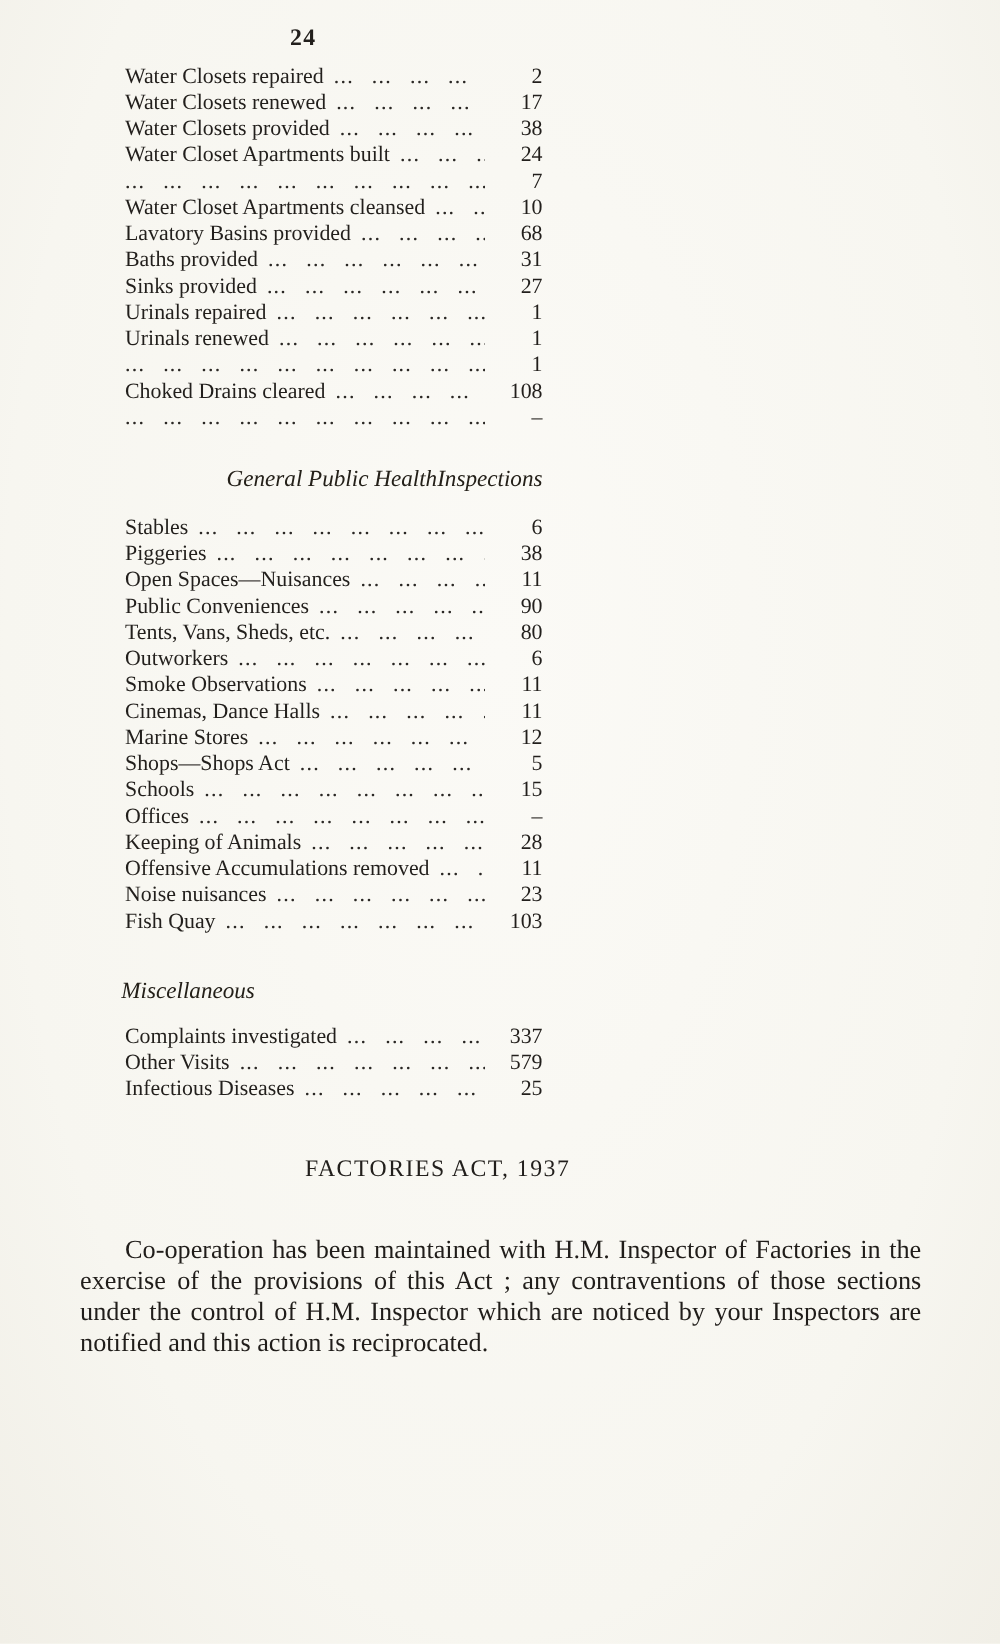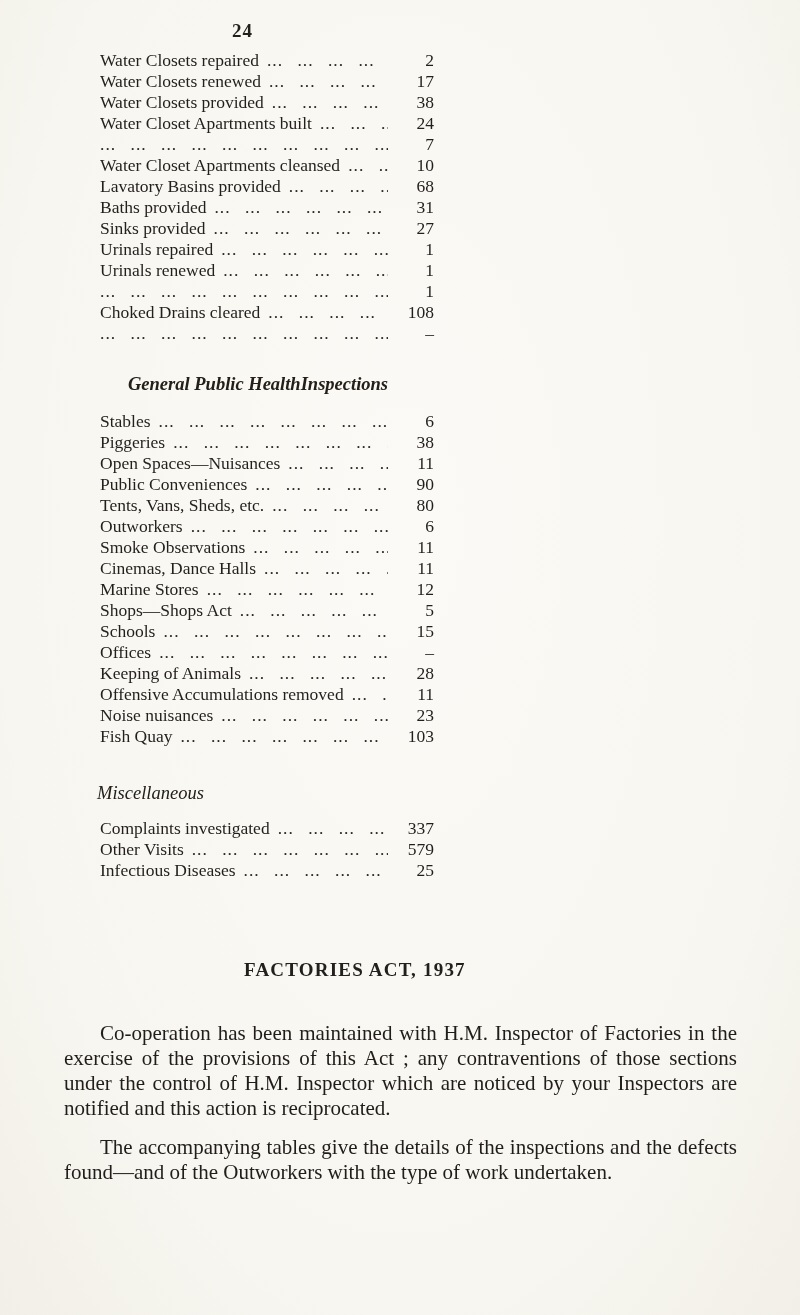--- a/index.html
+++ b/index.html
@@ -42,39 +42,38 @@
     flex: 1 1 auto;
     overflow: hidden;
     white-space: nowrap;
     word-spacing: 9px;
     letter-spacing: 1px;
     color: #2a2724;
   }
   .stat-value { flex: 0 0 46px; text-align: right; }
   .dual-heading {
     display: flex;
-    justify-content: flex-start;
+    justify-content: flex-end;
     margin: 30px 0 16px 36px;
     width: 334px;
-    font-weight: bold;
   }
   .italic-heading {
     font-style: italic;
     font-size: 18.5px;
     color: #242019;
   }
   .dual-heading .left-pad { padding-left: 28px; }
   .misc-heading {
     display: block;
     margin: 36px 0 14px 33px;
   }
   .act-heading {
-    margin: 78px 0 0 180px;
+    margin: 44px 0 0 180px;
     font-size: 19px;
-    font-weight: 700;
+    font-weight: 400;
     letter-spacing: 1.2px;
     width: fit-content;
   }
   .body-para {
     width: 673px;
     margin: 40px 0 0 0;
     font-size: 21px;
     line-height: 25px;
     text-align: justify;
     text-indent: 36px;
@@ -264,15 +263,14 @@
         <span class="stat-label">Infectious Diseases</span>
         <span class="stat-dots">... ... ... ... ... ... ... ... ... ... ... ... ... ... ... ... </span>
         <span class="stat-value">25</span>
       </div>
     </section>
 
   <h2 class="act-heading">FACTORIES ACT, 1937</h2>
 
   <p class="body-para">Co-operation has been maintained with H.M. Inspector of Factories in the exercise of the provisions of this Act ; any contraventions of those sections under the control of H.M. Inspector which are noticed by your Inspectors are notified and this action is reciprocated.</p>
 
-  <p class="body-para">The accompanying tables give the details of the inspections and the defects found—and of the Outworkers with the type of work undertaken.</p>
 
 </main>
 
 </body></html>

